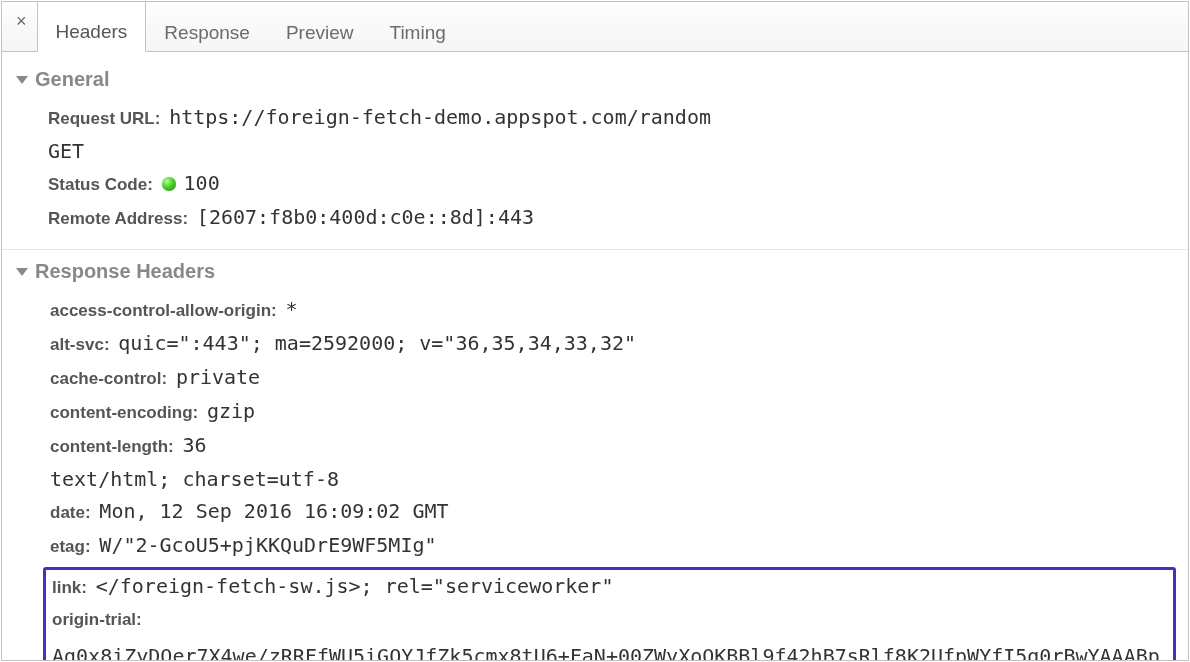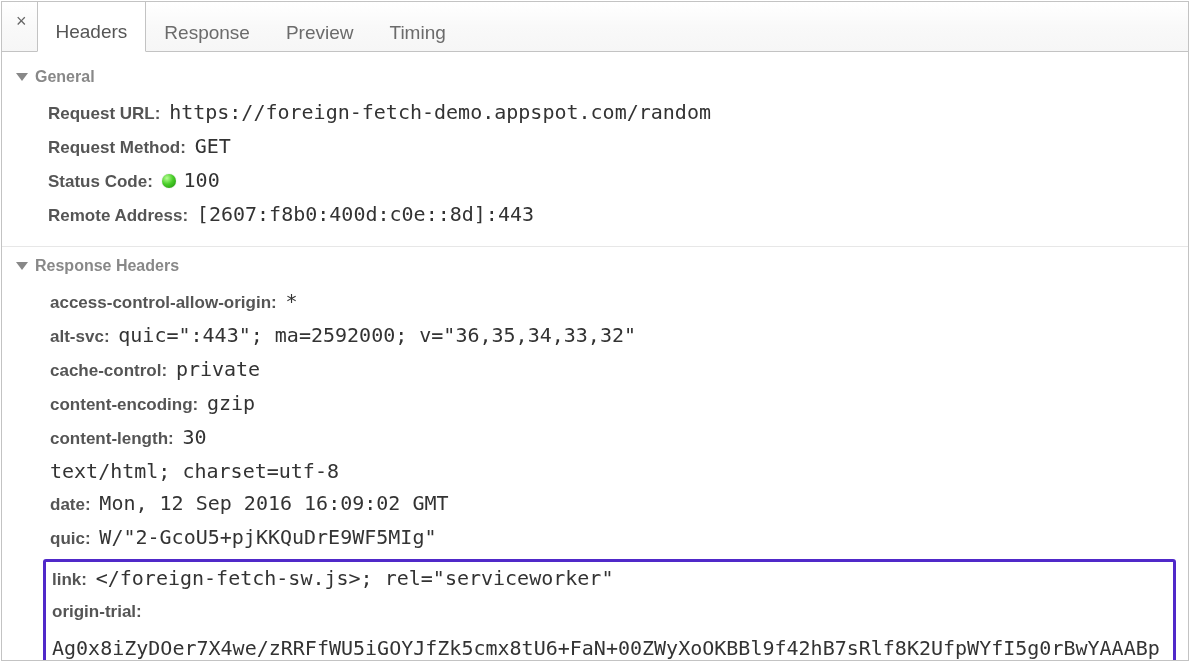--- a/index.html
+++ b/index.html
@@ -68,21 +68,21 @@
   }
   .section:last-child { border-bottom: none; }
 
   .section-title {
     display: flex;
     align-items: center;
     gap: 4px;
     padding: 10px 10px 10px 14px;
     color: #888;
     font-weight: 700;
-    font-size: 16px;
+    font-size: 20px;
     cursor: pointer;
     user-select: none;
   }
   .disclosure-tri {
     display: inline-block;
     width: 0; height: 0;
     border-left: 6px solid transparent;
     border-right: 6px solid transparent;
     border-top: 8px solid #888;
     margin-right: 3px;
@@ -160,21 +160,20 @@
       <div class="section-title">
         <span class="disclosure-tri"></span>
         <span>General</span>
       </div>
       <div class="kv-list">
         <div class="kv">
           <span class="k">Request URL</span>
           <span class="v">https://foreign-fetch-demo.appspot.com/random</span>
         </div>
         <div class="kv">
-          <span class="k">Request Method</span>
           <span class="v">GET</span>
         </div>
         <div class="kv">
           <span class="k">Status Code</span>
           <span class="v"><span class="status-dot"></span><span>100</span></span>
         </div>
         <div class="kv">
           <span class="k">Remote Address</span>
           <span class="v">[2607:f8b0:400d:c0e::8d]:443</span>
         </div>
@@ -198,31 +197,31 @@
         <div class="kv">
           <span class="k">cache-control</span>
           <span class="v">private</span>
         </div>
         <div class="kv">
           <span class="k">content-encoding</span>
           <span class="v">gzip</span>
         </div>
         <div class="kv">
           <span class="k">content-length</span>
-          <span class="v">30</span>
+          <span class="v">36</span>
         </div>
         <div class="kv">
           <span class="v">text/html; charset=utf-8</span>
         </div>
         <div class="kv">
           <span class="k">date</span>
           <span class="v">Mon, 12 Sep 2016 16:09:02 GMT</span>
         </div>
         <div class="kv">
-          <span class="k">quic</span>
+          <span class="k">etag</span>
           <span class="v">W/"2-GcoU5+pjKKQuDrE9WF5MIg"</span>
         </div>
       </div>
 
       <div class="highlight-box">
         <div class="kv">
           <span class="k">link</span>
           <span class="v">&lt;/foreign-fetch-sw.js&gt;; rel="serviceworker"</span>
         </div>
         <div class="kv">

